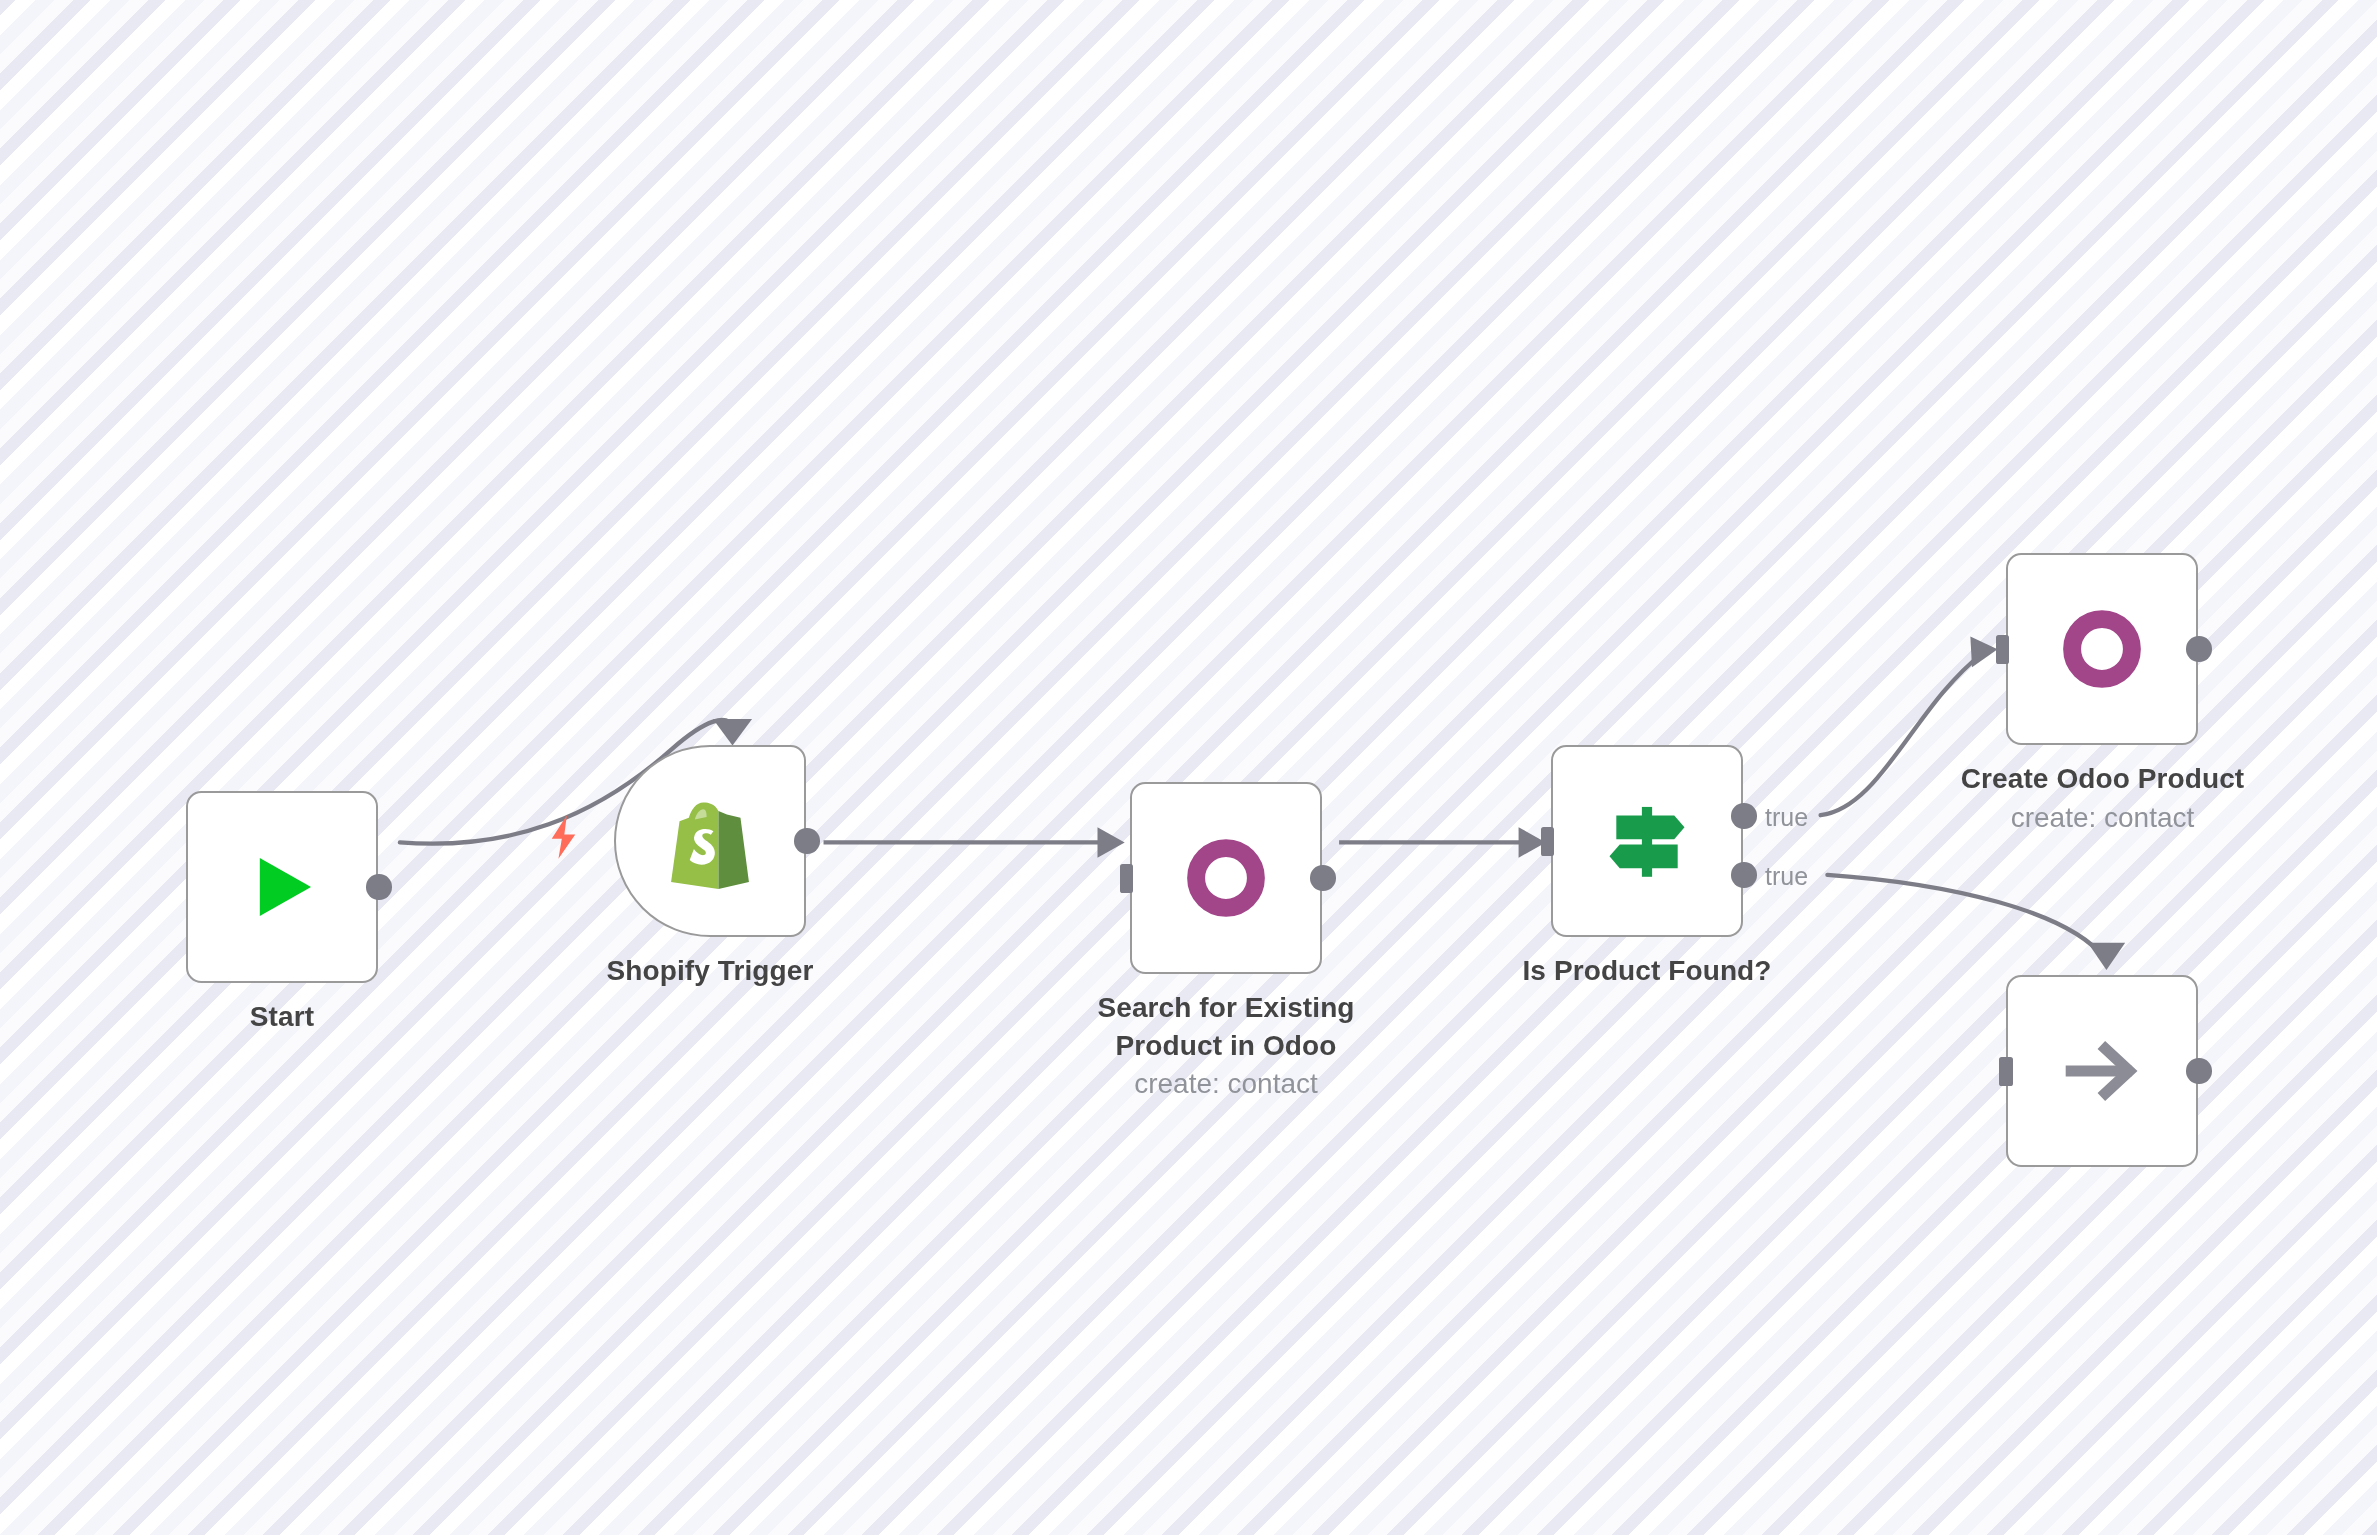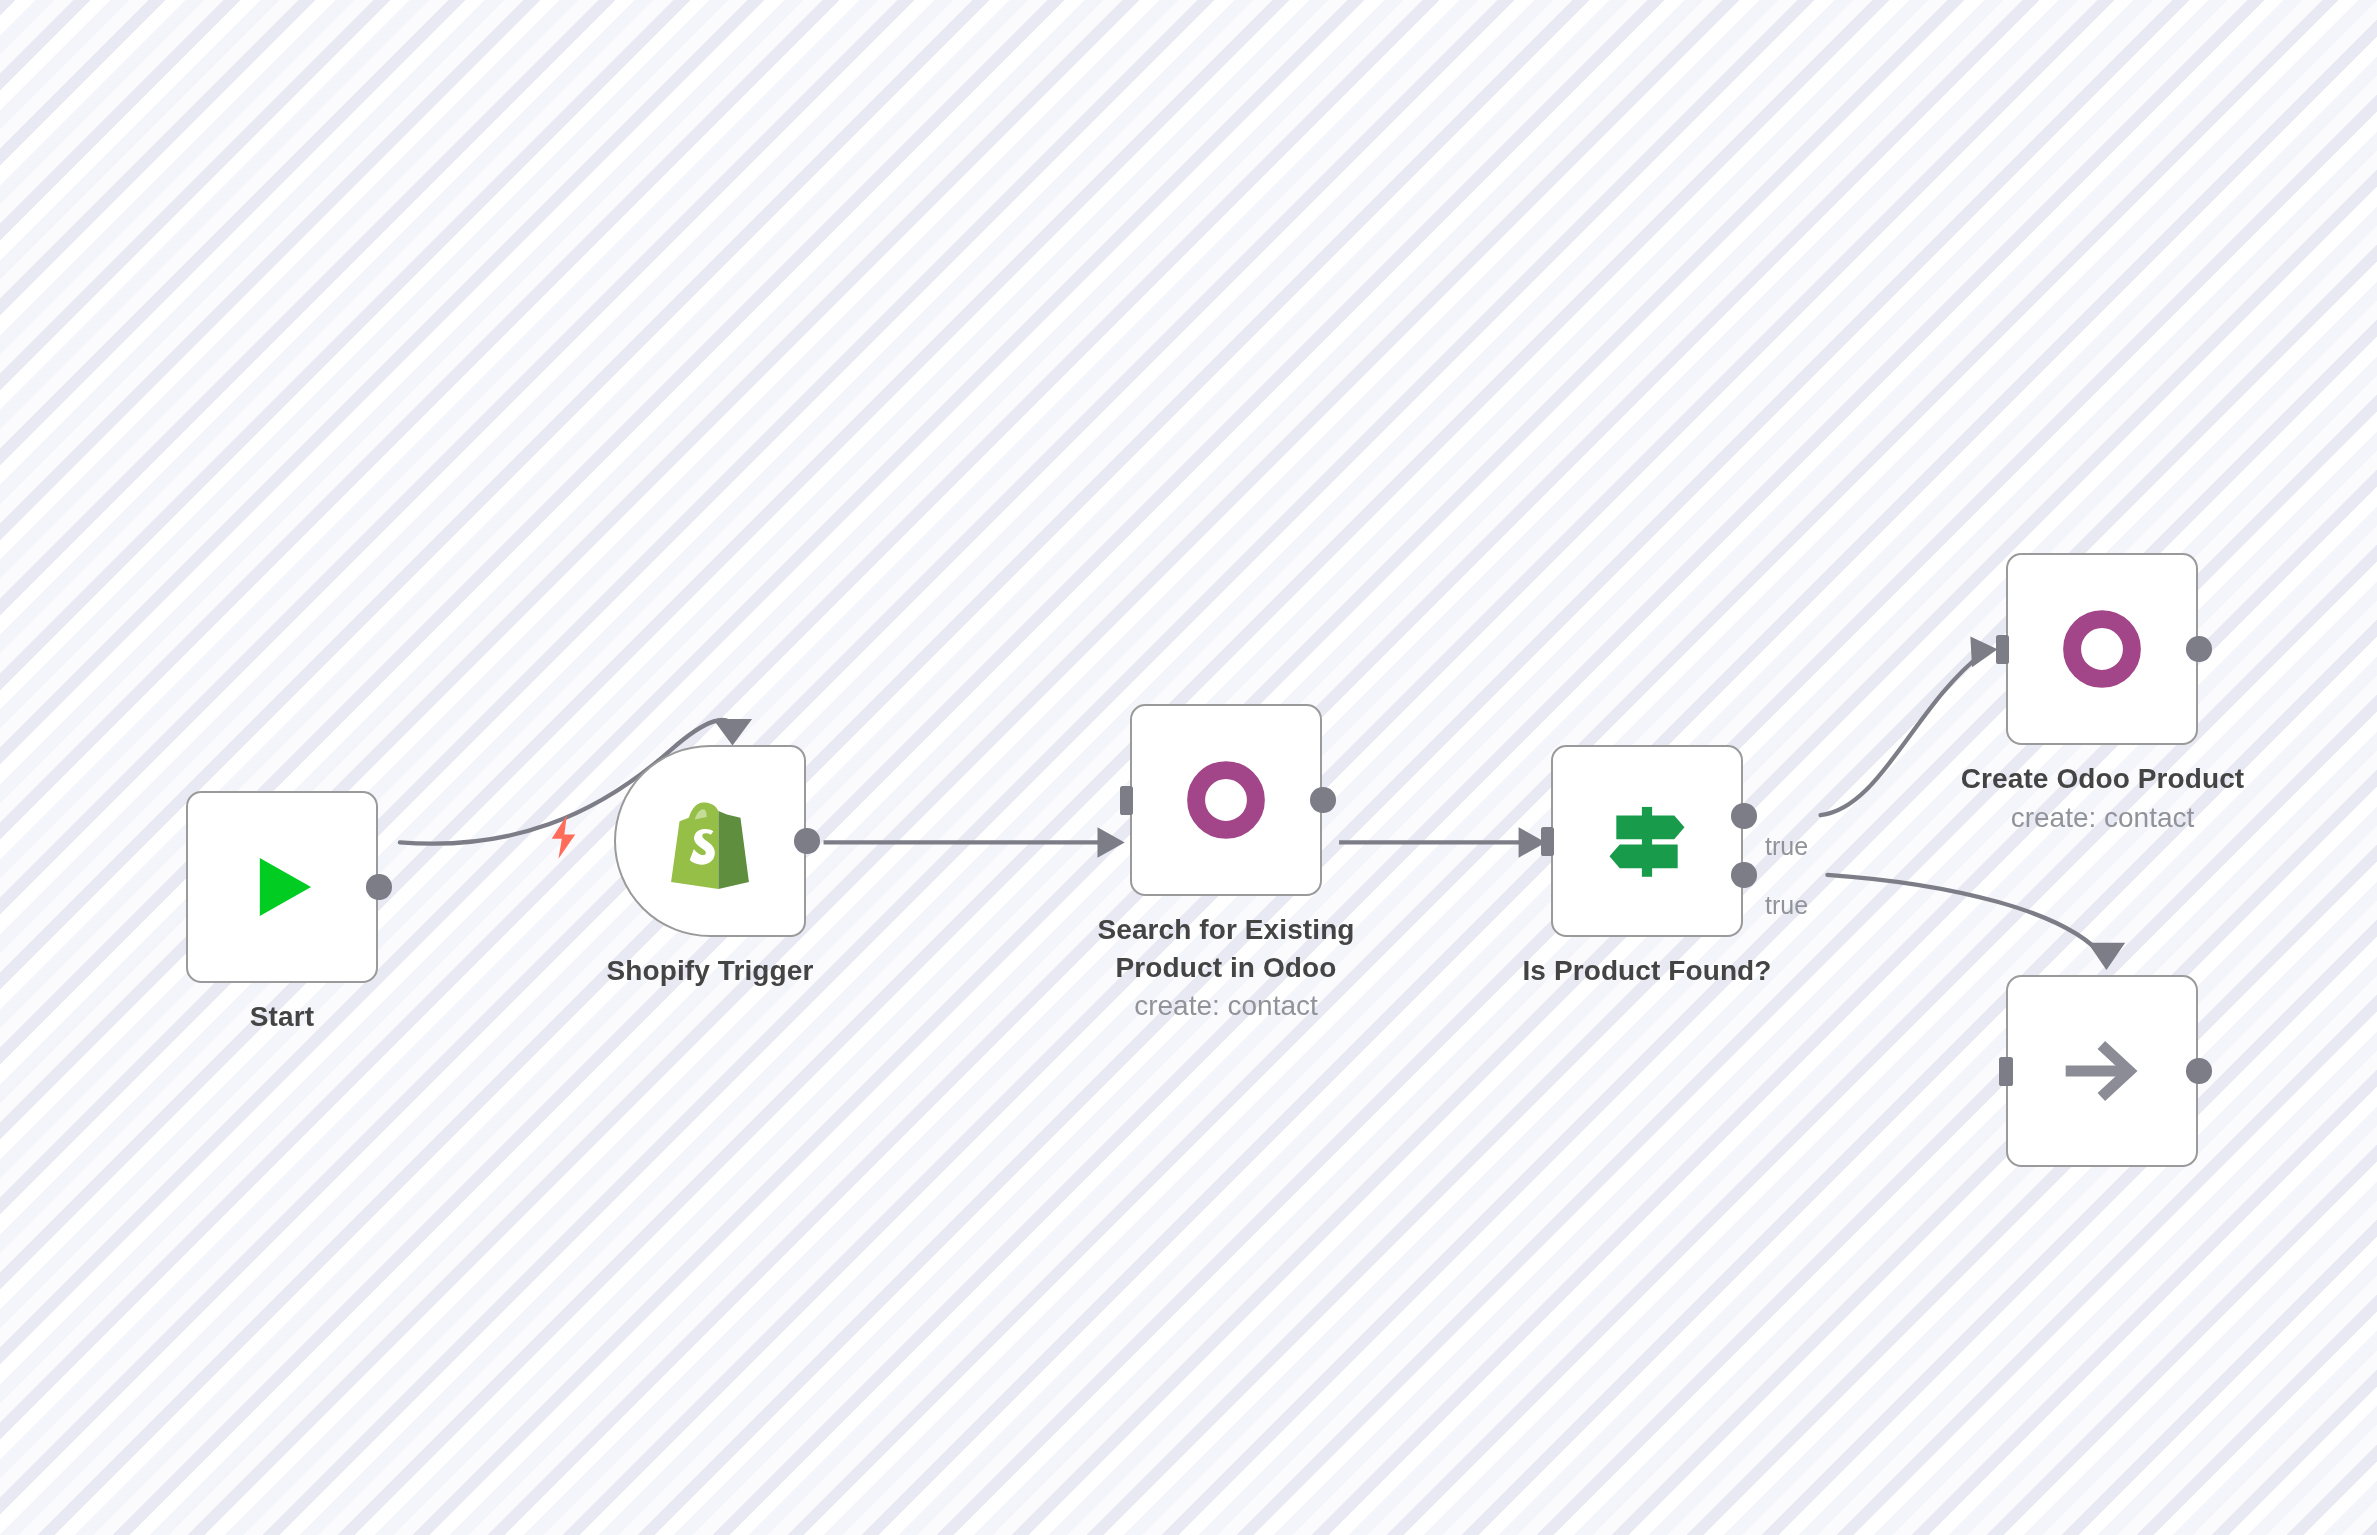--- a/index.html
+++ b/index.html
@@ -93,21 +93,20 @@
     border-radius: 2.6px;
     background: #7d7d87;
   }
 
   .branch-label {
     position: absolute;
     color: #909399;
     font-size: 25px;
     line-height: 25px;
     white-space: nowrap;
-    margin-top: 29px;
   }
 
   .bolt {
     position: absolute;
     color: #ff6d5a;
     font-size: 39px;
     line-height: 39px;
     font-weight: 700;
   }
 
@@ -184,21 +183,21 @@
                    C49 69, 47 73, 42 72 C38 71, 35 68, 33 65 L28 78
                    C33 83, 42 85, 49 82 C57 79, 60 70, 56 63
                    C53 57, 44 54, 43 50 C42 46, 48 45, 53 48 Z" fill="#ffffff"></path>
         </svg>
       </span>
     </div>
     <div class="out-dot" style="left:180px; top:83px;"></div>
     <div class="node-label" style="left:-74px; top:207px; width:340px;">Shopify Trigger</div>
   </div>
 
-  <div class="node" style="left:1130px; top:704px; width:192px; height:232px;">
+  <div class="node" style="left:1130px; top:782px; width:192px; height:232px;">
     <div class="node-box" style="width:192px; height:192px;">
       <span class="icon-wrap">
         <svg width="82" height="82" viewBox="0 0 96 96">
           <circle cx="48" cy="48" r="35" fill="none" stroke="#a24689" stroke-width="21"></circle>
         </svg>
       </span>
     </div>
     <div class="in-stub" style="left:-10.2px; top:82px;"></div>
     <div class="out-dot" style="left:180px; top:83px;"></div>
     <div class="node-label" style="left:-74px; top:207px; width:340px;">Search for Existing

